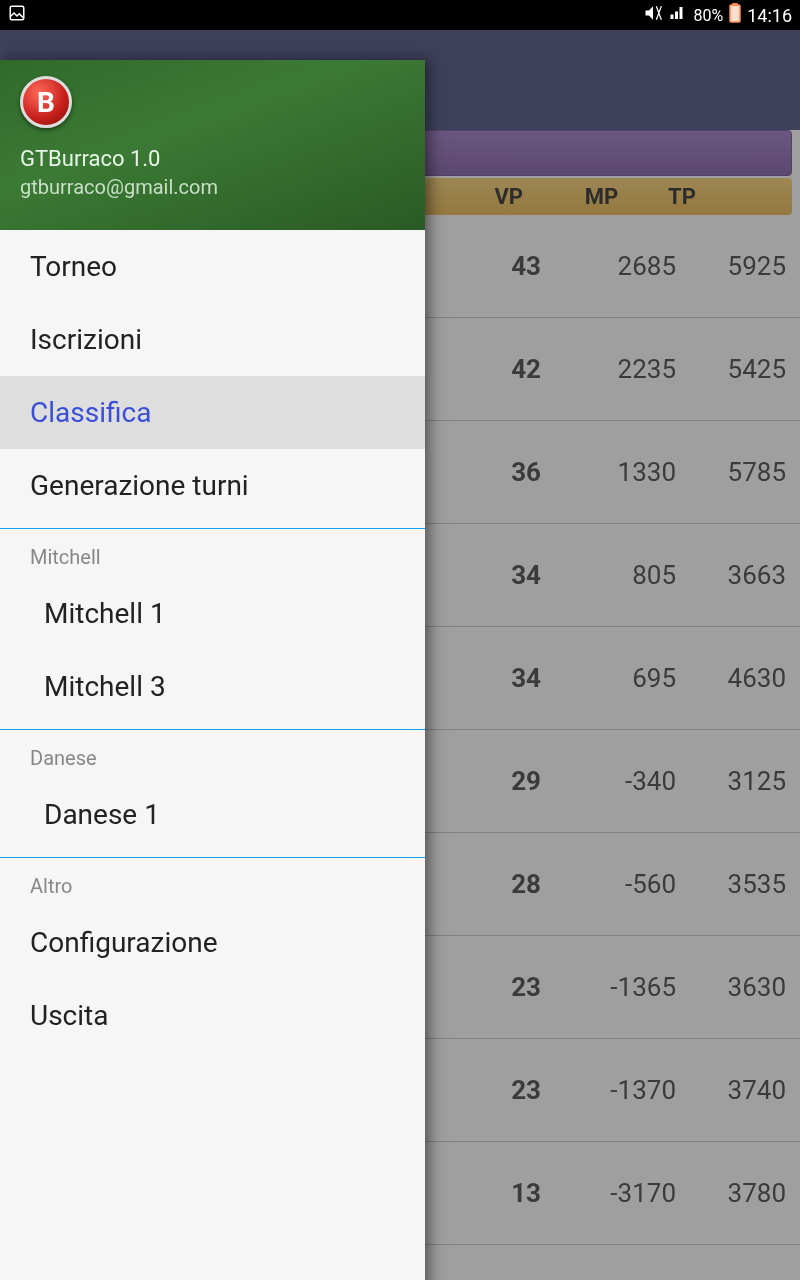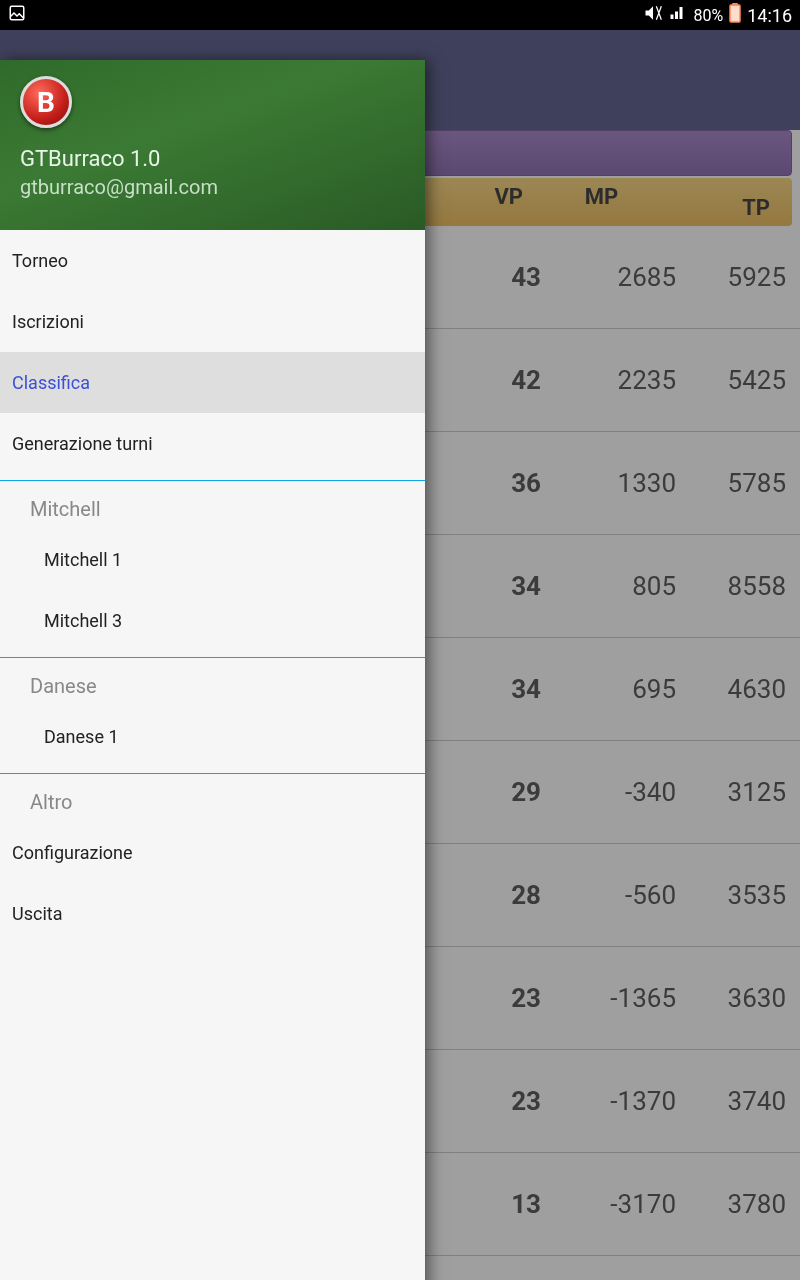--- a/index.html
+++ b/index.html
@@ -46,21 +46,21 @@
   color: #000;
   display: flex;
   font-size: 22px;
   font-weight: bold;
   padding: 6px 14px;
   margin: 2px 8px 0 8px;
   border-radius: 4px;
 }
 .col-header-row .hcell.vp { flex: 1; text-align: right; padding-right: 30px; }
 .col-header-row .hcell.mp { width: 115px; text-align: center; padding-right: 18px; }
-.col-header-row .hcell.tp { width: 110px; text-align: right; padding-right: 8px; margin-top: 11px; }
+.col-header-row .hcell.tp { width: 110px; text-align: left; padding-right: 8px; }
 
 .table-rows { }
 .data-row {
   display: flex;
   align-items: center;
   height: 103px;
   border-bottom: 1px solid #bbb;
   padding: 0 14px;
   font-size: 26px;
   color: #222;
@@ -102,22 +102,22 @@
   box-shadow: 0 2px 4px rgba(0,0,0,0.5);
   display: flex; align-items: center; justify-content: center;
   font-weight: bold; font-size: 28px; color: #fff;
   margin-bottom: 18px;
 }
 .drawer-app-title { font-size: 22px; color: #e8f5e8; margin-bottom: 4px; }
 .drawer-app-email { font-size: 20px; color: #c8dfc8; }
 
 .drawer-list { flex: 1; overflow-y: auto; }
 .drawer-item {
-  padding: 20px 12px;
-  font-size: 18px;
+  padding: 20px 30px;
+  font-size: 28px;
   color: #222;
   cursor: pointer;
 }
 .drawer-item.selected {
   background: #dedede;
   color: #3a4fd8;
 }
 .drawer-item.sub {
   padding-left: 44px;
 }
@@ -185,21 +185,21 @@
           <span class="cell tp">5425</span>
         </div>
         <div class="data-row">
           <span class="cell vp">36</span>
           <span class="cell mp">1330</span>
           <span class="cell tp">5785</span>
         </div>
         <div class="data-row">
           <span class="cell vp">34</span>
           <span class="cell mp">805</span>
-          <span class="cell tp">8558</span>
+          <span class="cell tp">3663</span>
         </div>
         <div class="data-row">
           <span class="cell vp">34</span>
           <span class="cell mp">695</span>
           <span class="cell tp">4630</span>
         </div>
         <div class="data-row">
           <span class="cell vp">29</span>
           <span class="cell mp">-340</span>
           <span class="cell tp">3125</span>

